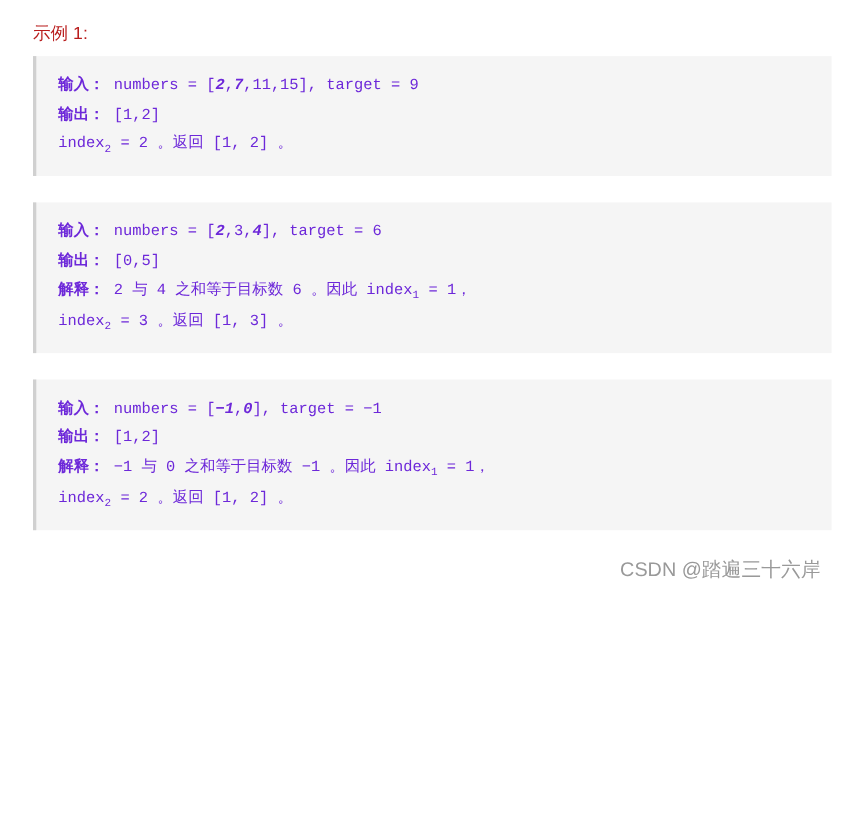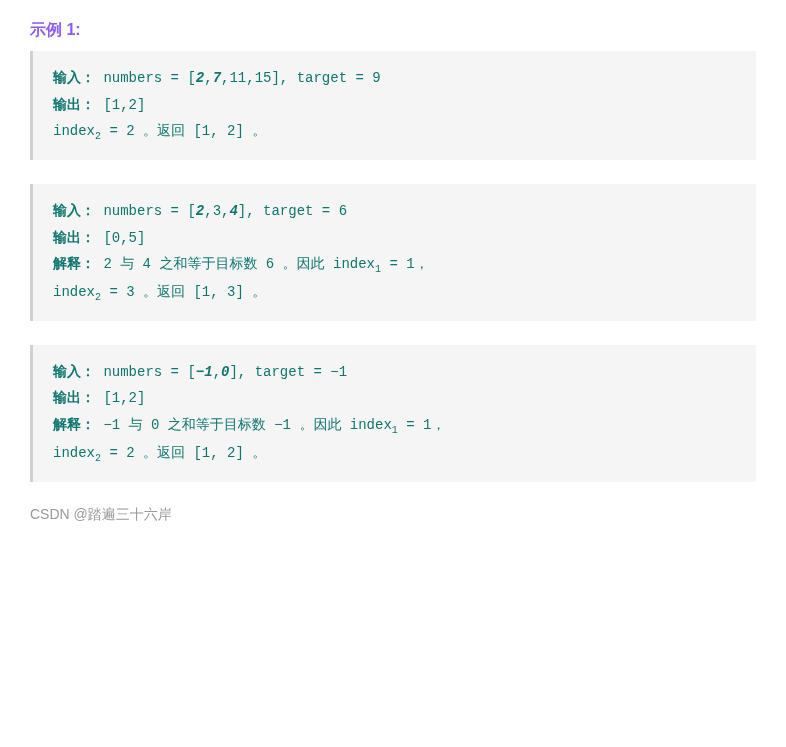--- a/index.html
+++ b/index.html
@@ -17,33 +17,33 @@
       width: 786px;
       min-height: 747px;
     }
 
     .example-block {
       margin-bottom: 24px;
     }
 
     .example-title {
       font-size: 16px;
-      font-weight: bold;
-      color: #8b5cf6;
+      font-weight: normal;
+      color: #b91c1c;
       margin-bottom: 10px;
     }
 
     .example-box {
       background-color: #f5f5f5;
       border-left: 3px solid #d0d0d0;
       padding: 14px 20px;
       font-family: "Courier New", Consolas, monospace;
       font-size: 14px;
       line-height: 1.9;
-      color: #0f766e;
+      color: #6d28d9;
     }
 
     .line {
       display: block;
     }
 
     .label {
       font-weight: bold;
     }
 
@@ -57,23 +57,23 @@
     }
 
     .subscript {
       font-size: 10px;
       vertical-align: sub;
       font-style: normal;
       font-weight: normal;
     }
 
     .footer {
-      text-align: left;
+      text-align: right;
       color: #999999;
-      font-size: 14px;
+      font-size: 18px;
       margin-top: 10px;
       padding-right: 10px;
     }
   </style>
 </head>
 <body>
 
 <div class="example-block">
   <div class="example-title">示例 1:</div>
   <div class="example-box">

